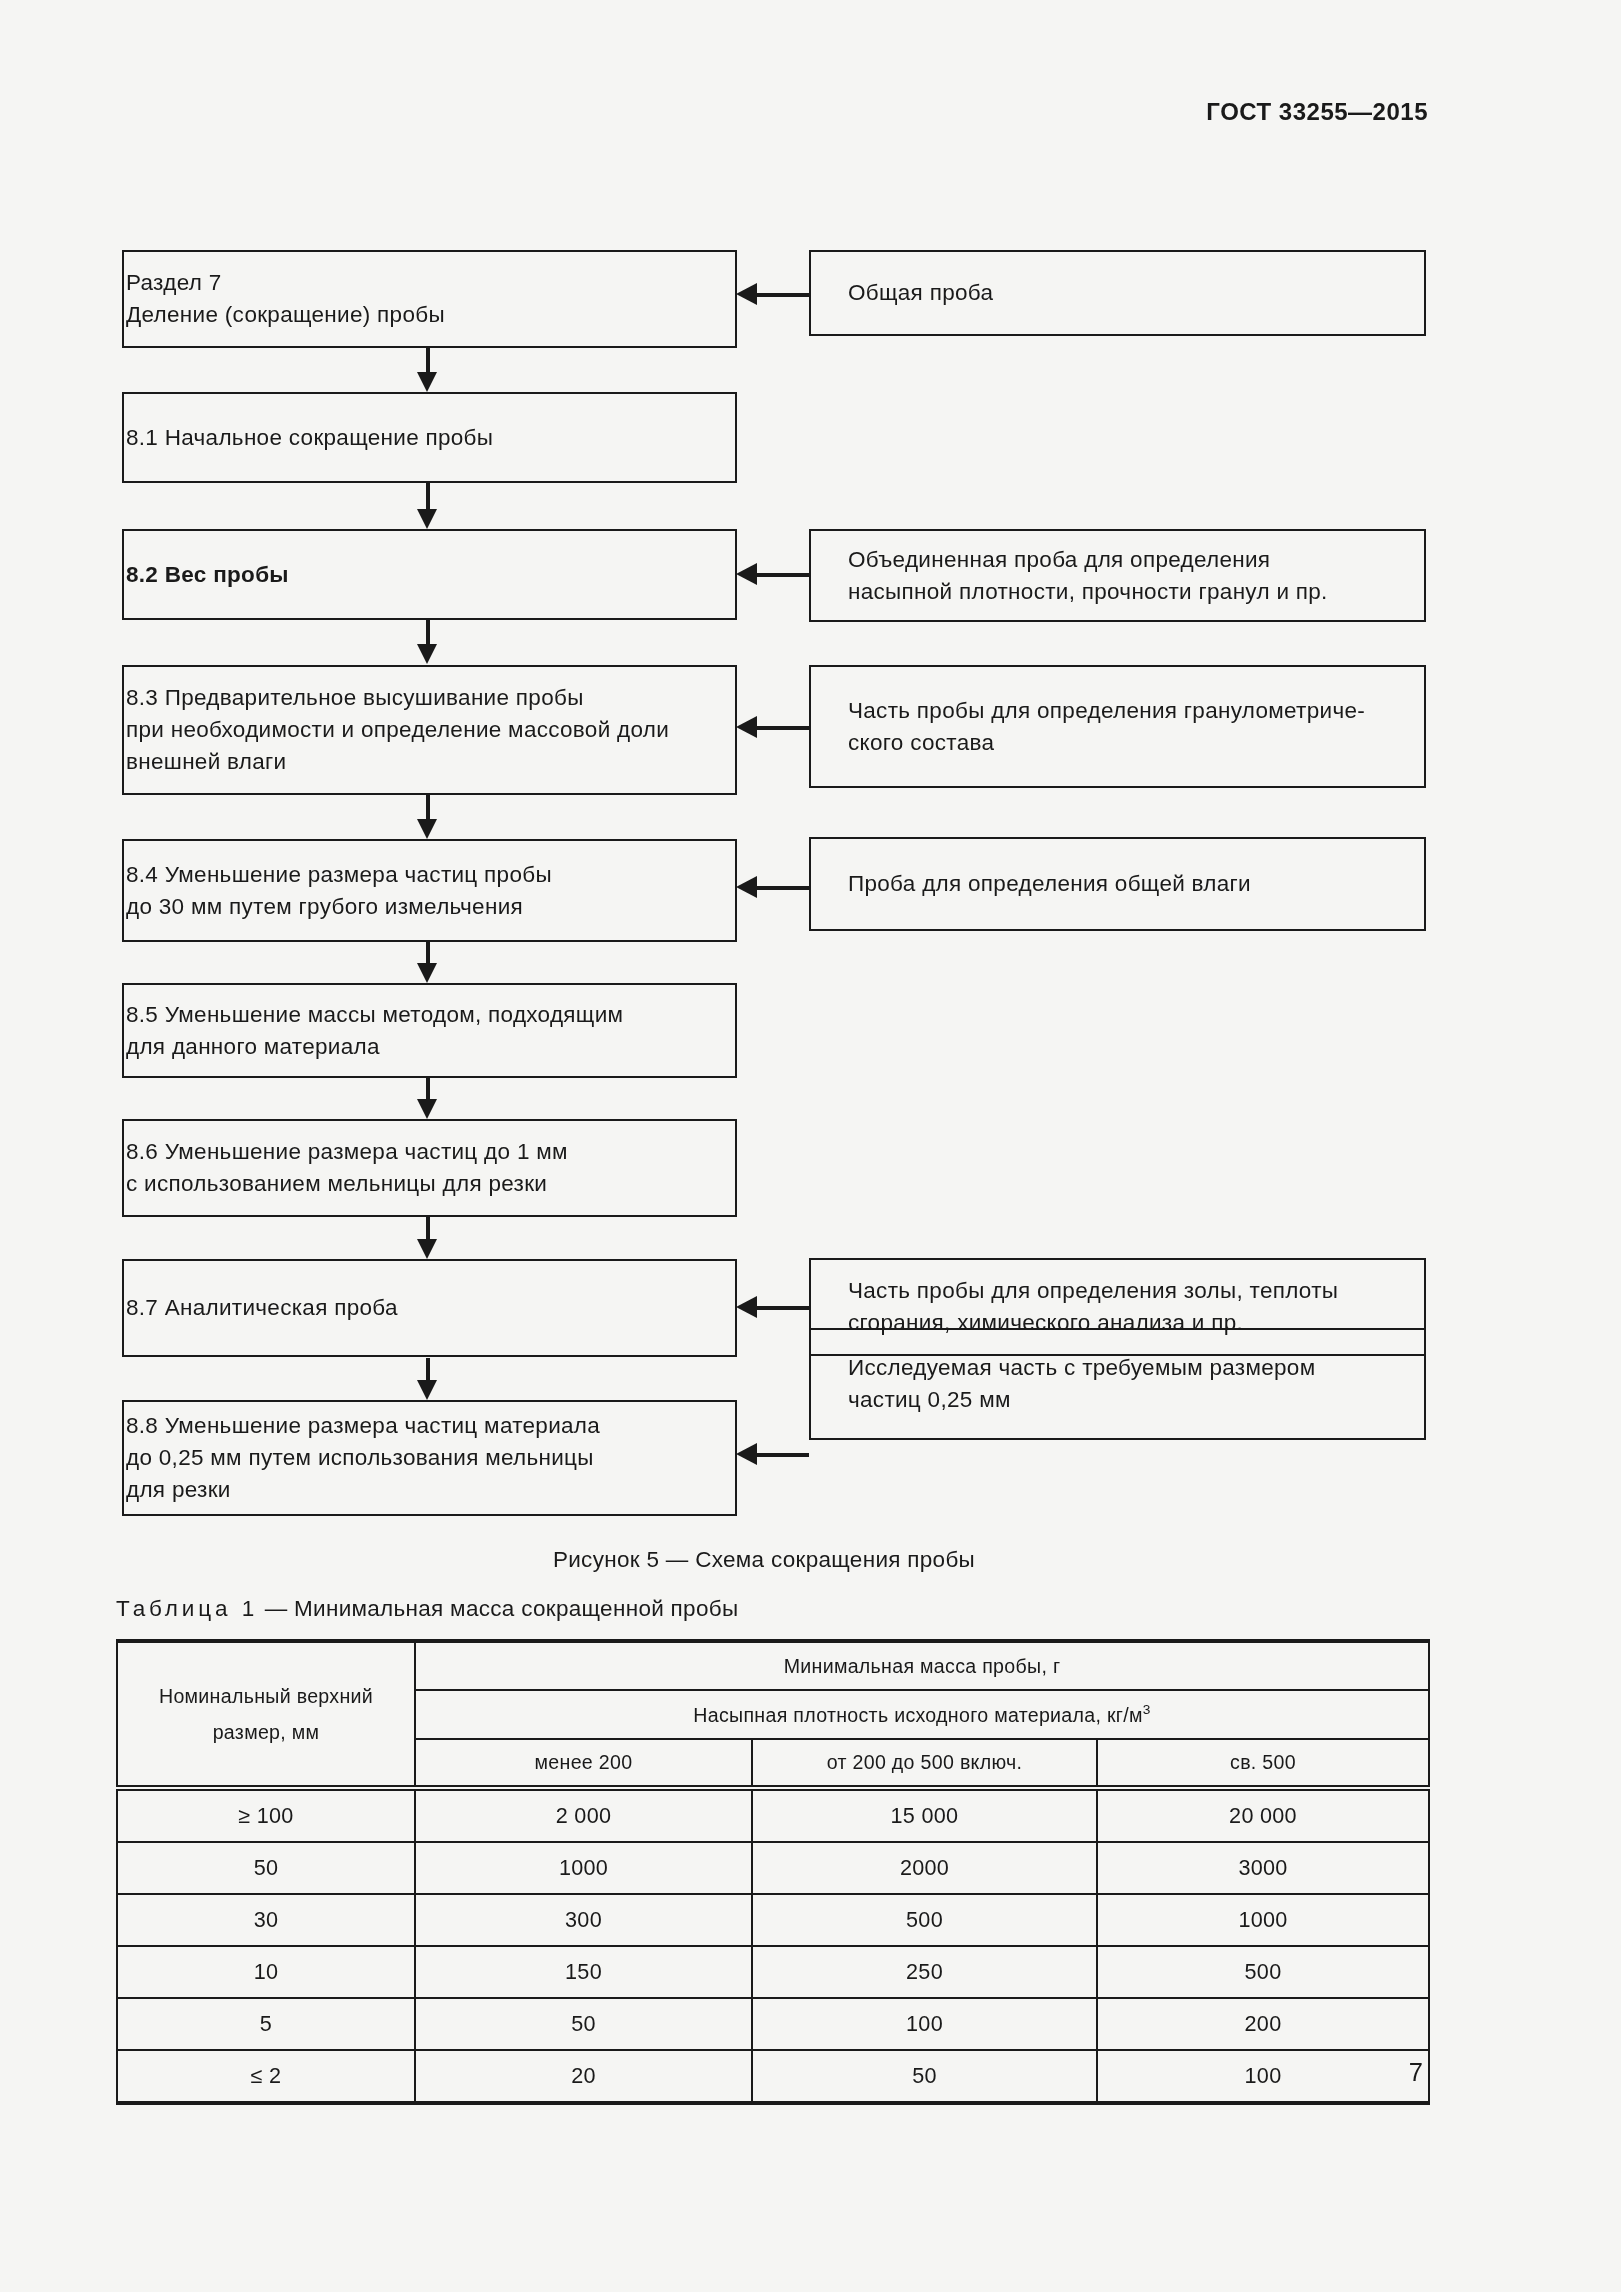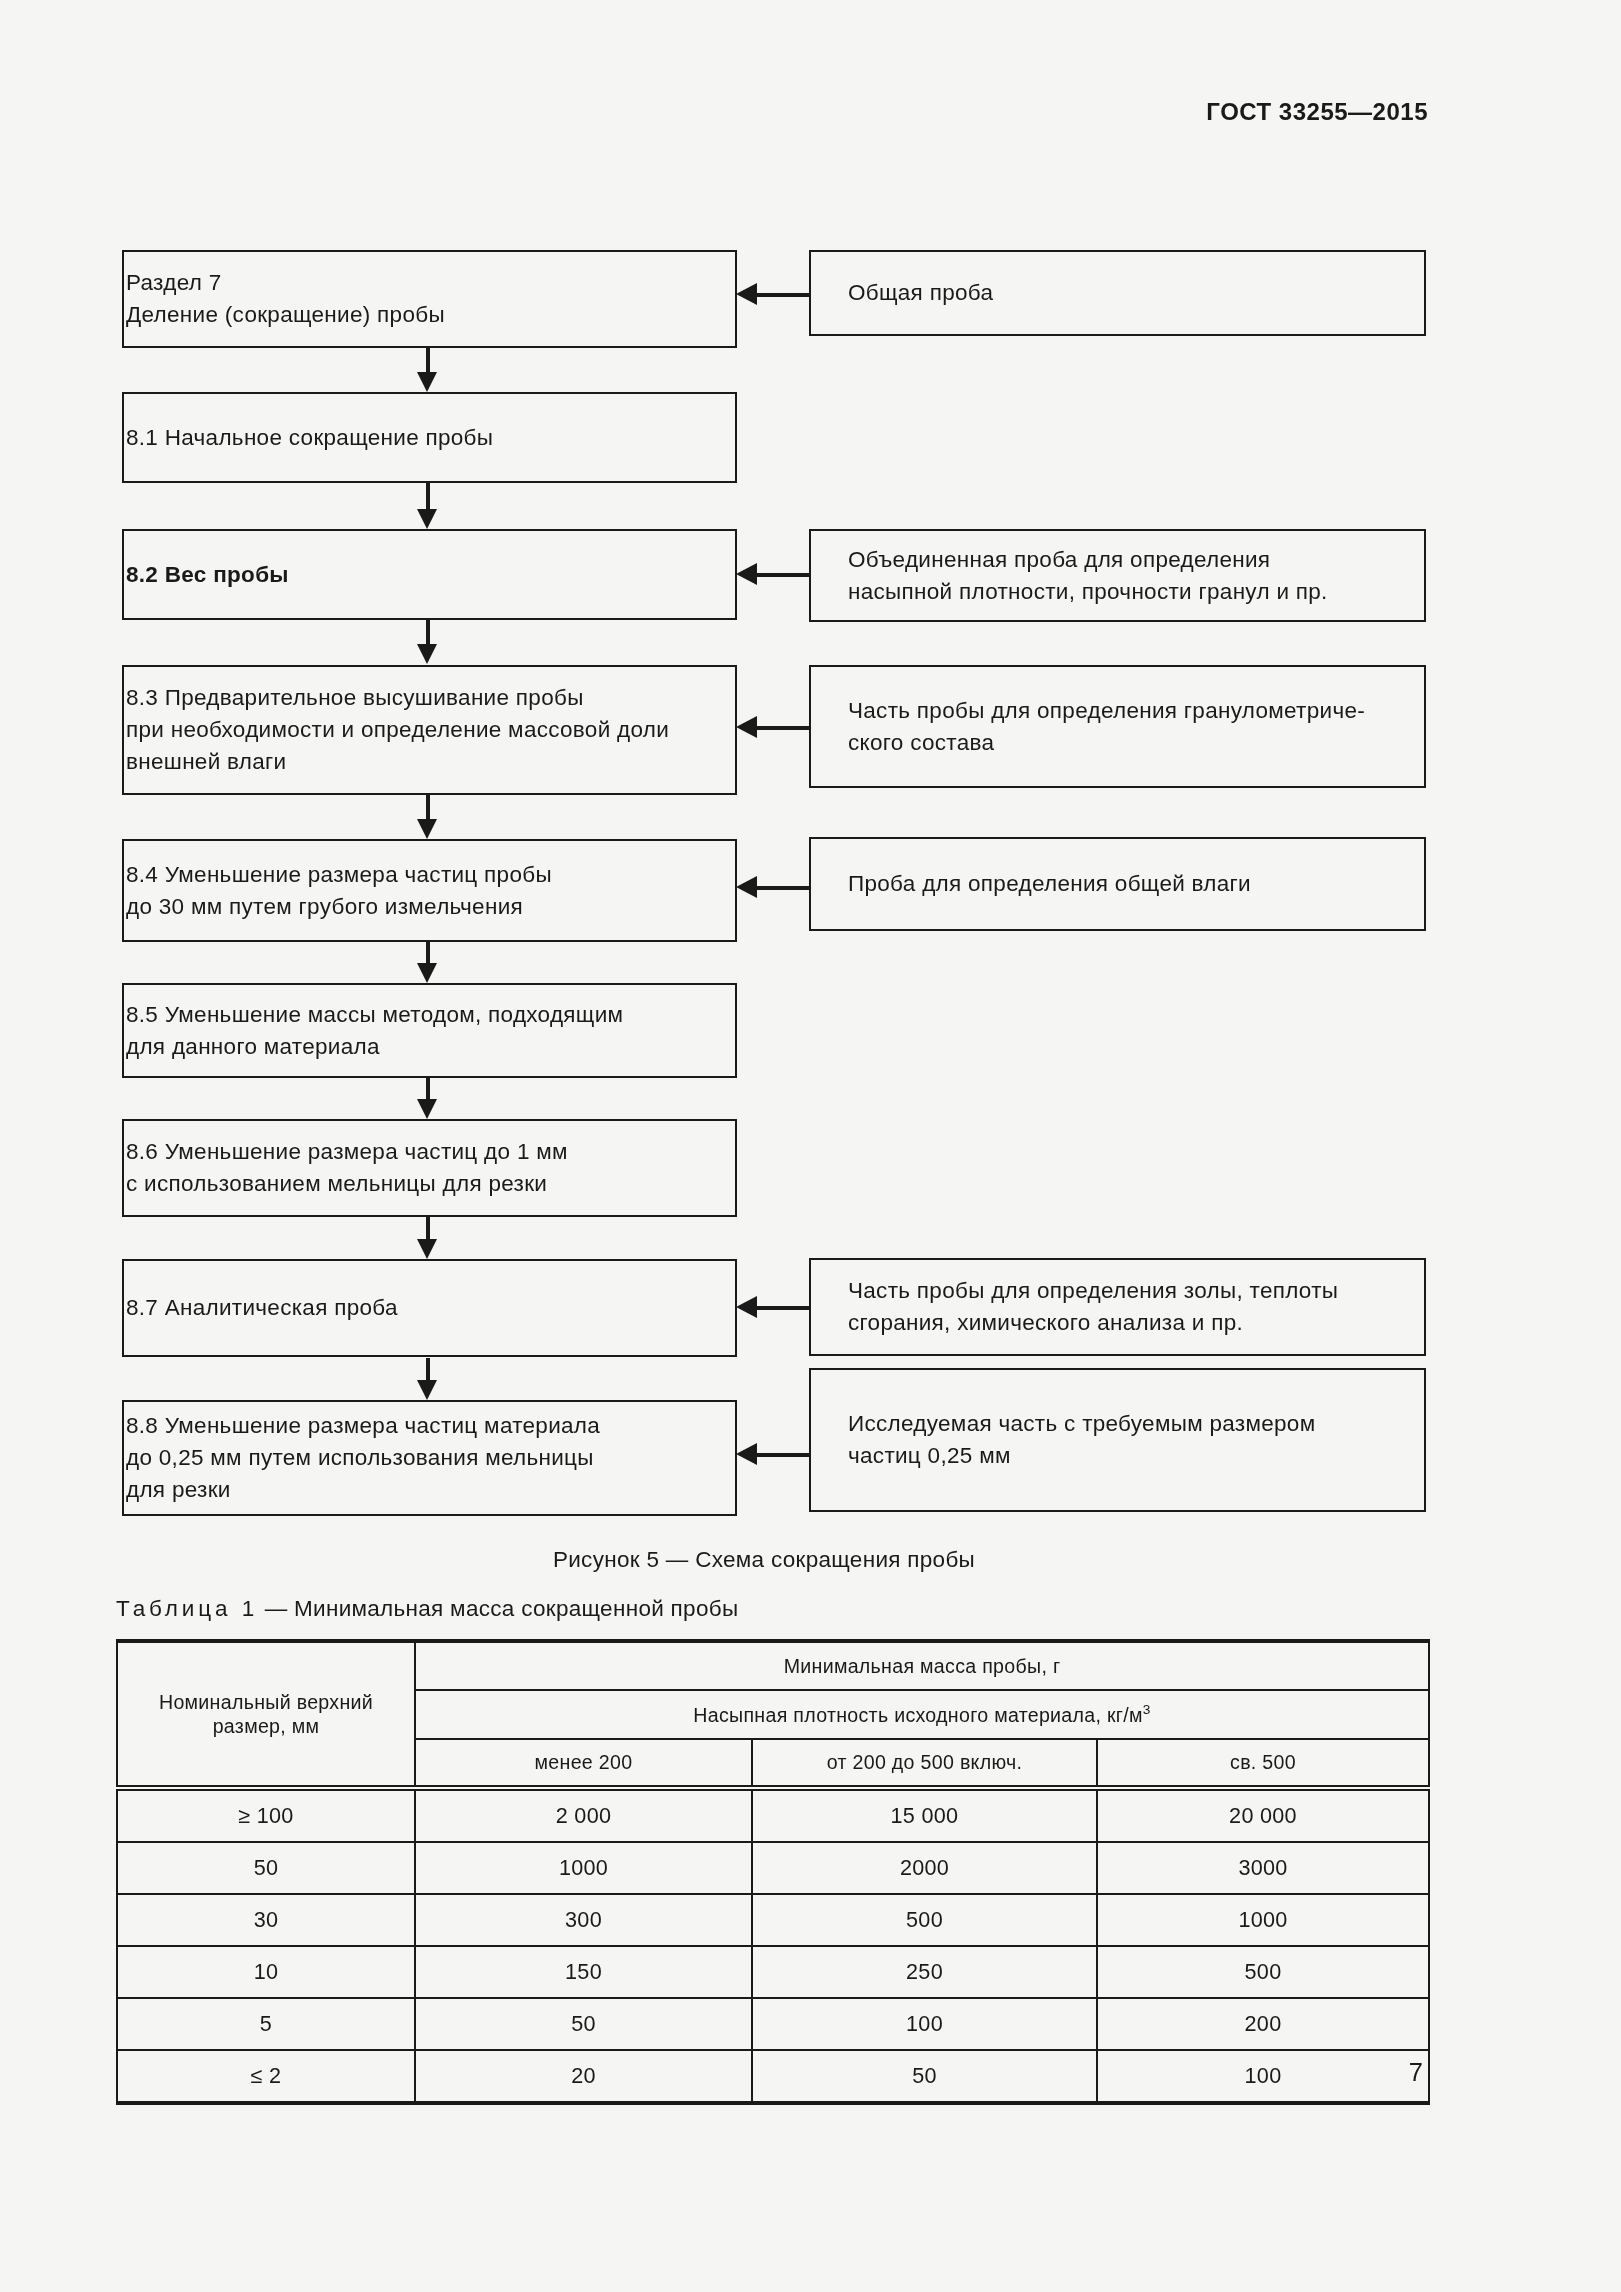--- a/index.html
+++ b/index.html
@@ -71,21 +71,21 @@
     text-align: center; vertical-align: middle;
     font-weight: normal; padding: 2px 5.9px;
     letter-spacing: 0.3px;
   }
   .gtable thead th { font-size: 19.6px; }
   .gtable .h1 { height: 42px; }
   .gtable .h2 { height: 43px; }
   .gtable .h3 { height: 41px; }
   .gtable tbody td { height: 46px; }
   .gtable .dbl { border-bottom: 6.9px double #1a1a1a; }
-  .gtable .pre { white-space: pre-line; line-height: 24px; }
+  .gtable .pre { white-space: pre-line; line-height: 36px; }
   .gtable sup { font-size: 13.7px; }
   .page-num {
     position: absolute; top: 2058px; right: 198px; font-size: 25.5px;
   }
 </style>
 </head>
 <body>
 
 <div class="doc-code">ГОСТ 33255—2015</div>
 
@@ -108,21 +108,21 @@
 для резки</div>
 
 <div class="box right-box" style="top:250px;  height:86px;">Общая проба</div>
 <div class="box right-box" style="top:529px;  height:93px;">Объединенная проба для определения
 насыпной плотности, прочности гранул и пр.</div>
 <div class="box right-box" style="top:665px;  height:123px;">Часть пробы для определения гранулометриче-
 ского состава</div>
 <div class="box right-box" style="top:837px;  height:94px;">Проба для определения общей влаги</div>
 <div class="box right-box" style="top:1258px; height:98px;">Часть пробы для определения золы, теплоты
 сгорания, химического анализа и пр.</div>
-<div class="box right-box" style="top:1368px; height:144px;">Исследуемая часть с требуемым размером
+<div class="box right-box" style="top:1328px; height:112px;">Исследуемая часть с требуемым размером
 частиц 0,25 мм</div>
 
 <div class="varrow" style="top:348px;  height:24.5px;"></div>
 <div class="varrow" style="top:483px;  height:26.5px;"></div>
 <div class="varrow" style="top:620px;  height:24.5px;"></div>
 <div class="varrow" style="top:795px;  height:24.5px;"></div>
 <div class="varrow" style="top:942px;  height:21.6px;"></div>
 <div class="varrow" style="top:1078px; height:21.6px;"></div>
 <div class="varrow" style="top:1217px; height:22.5px;"></div>
 <div class="varrow" style="top:1358px; height:22.5px;"></div>

